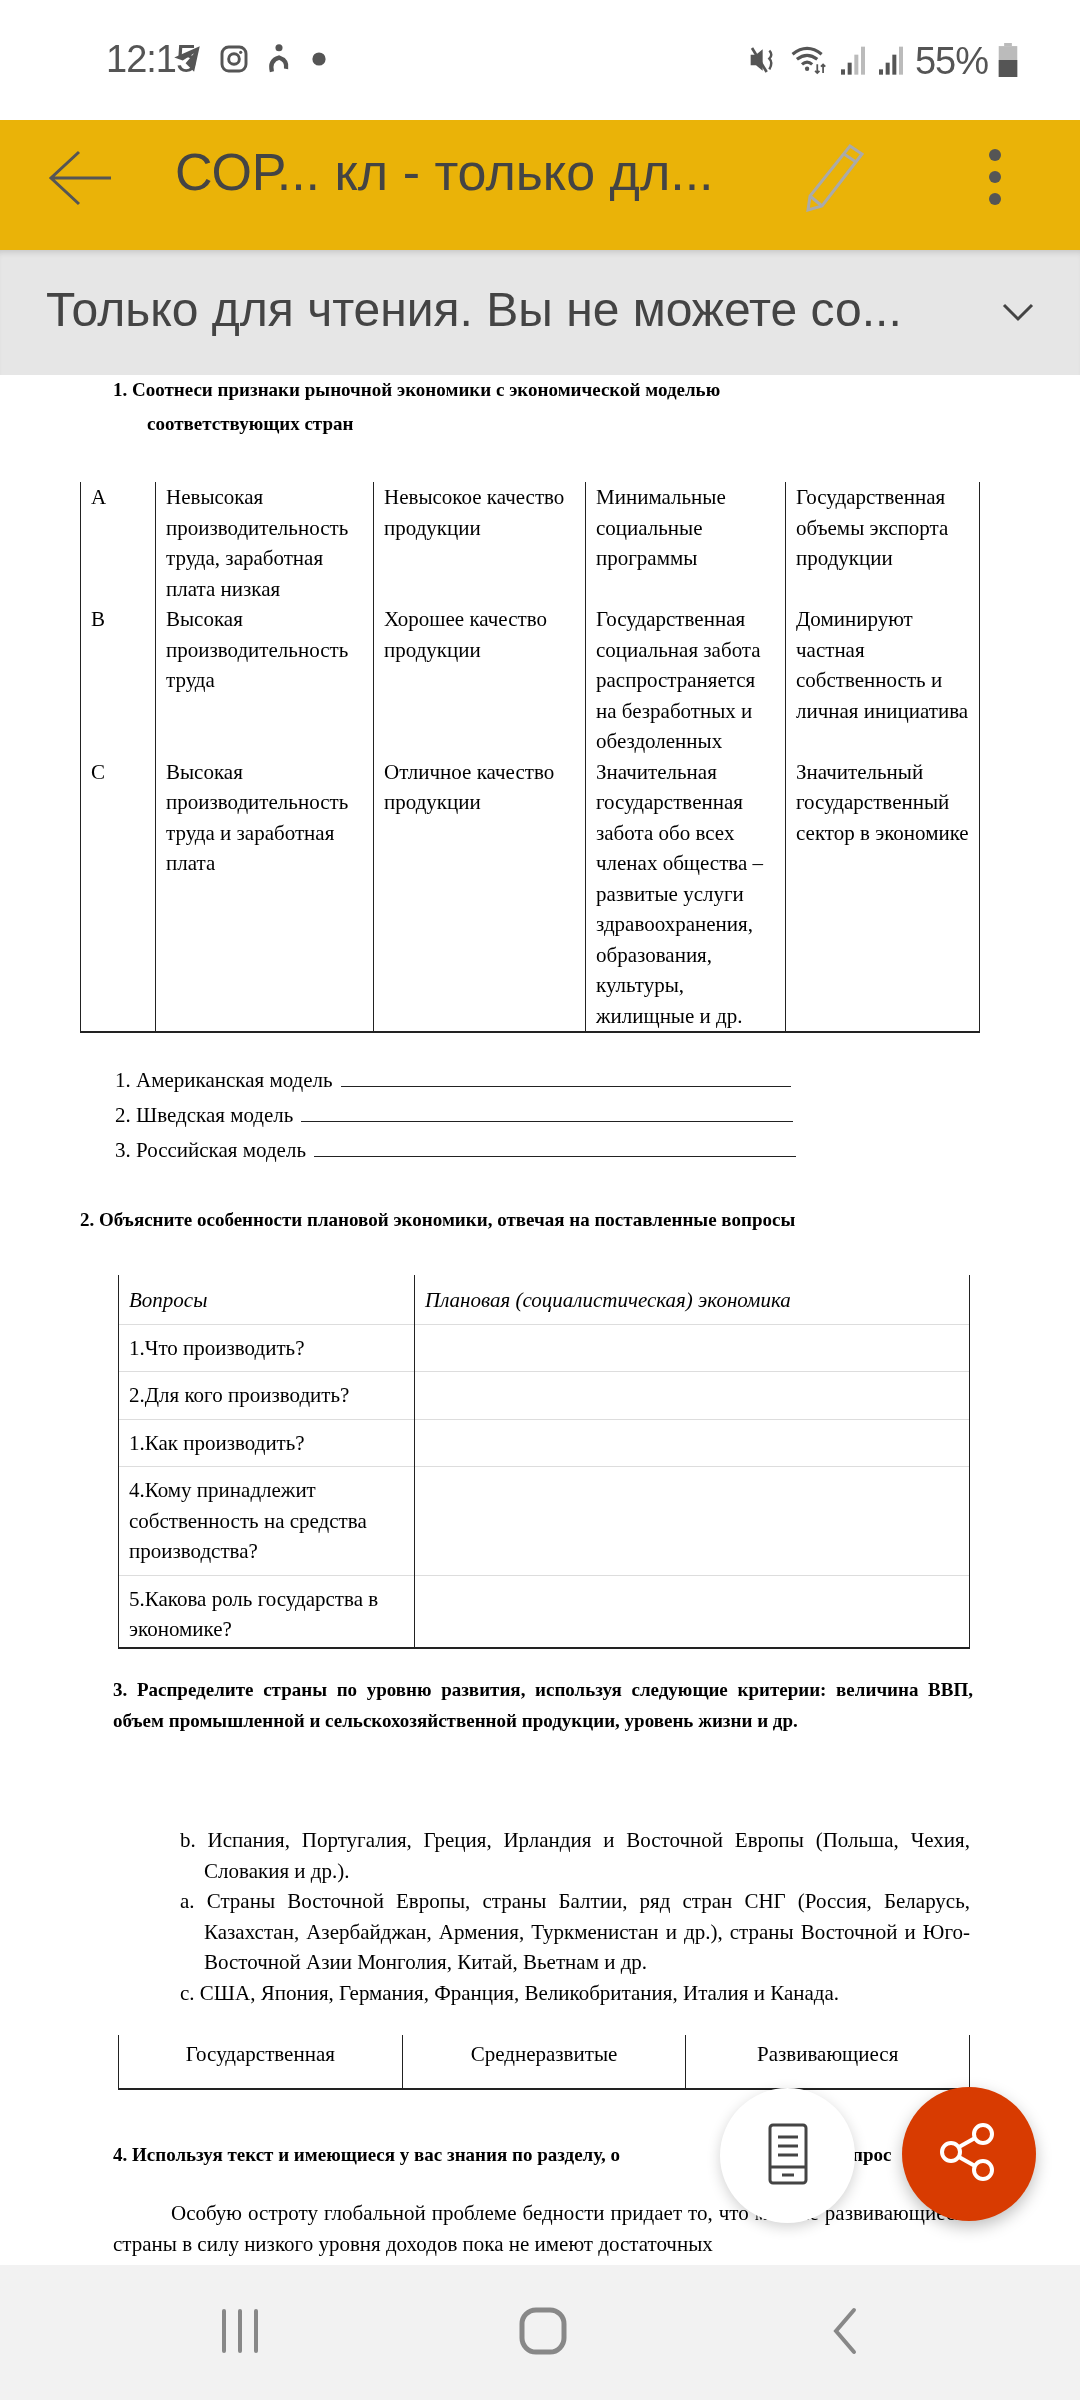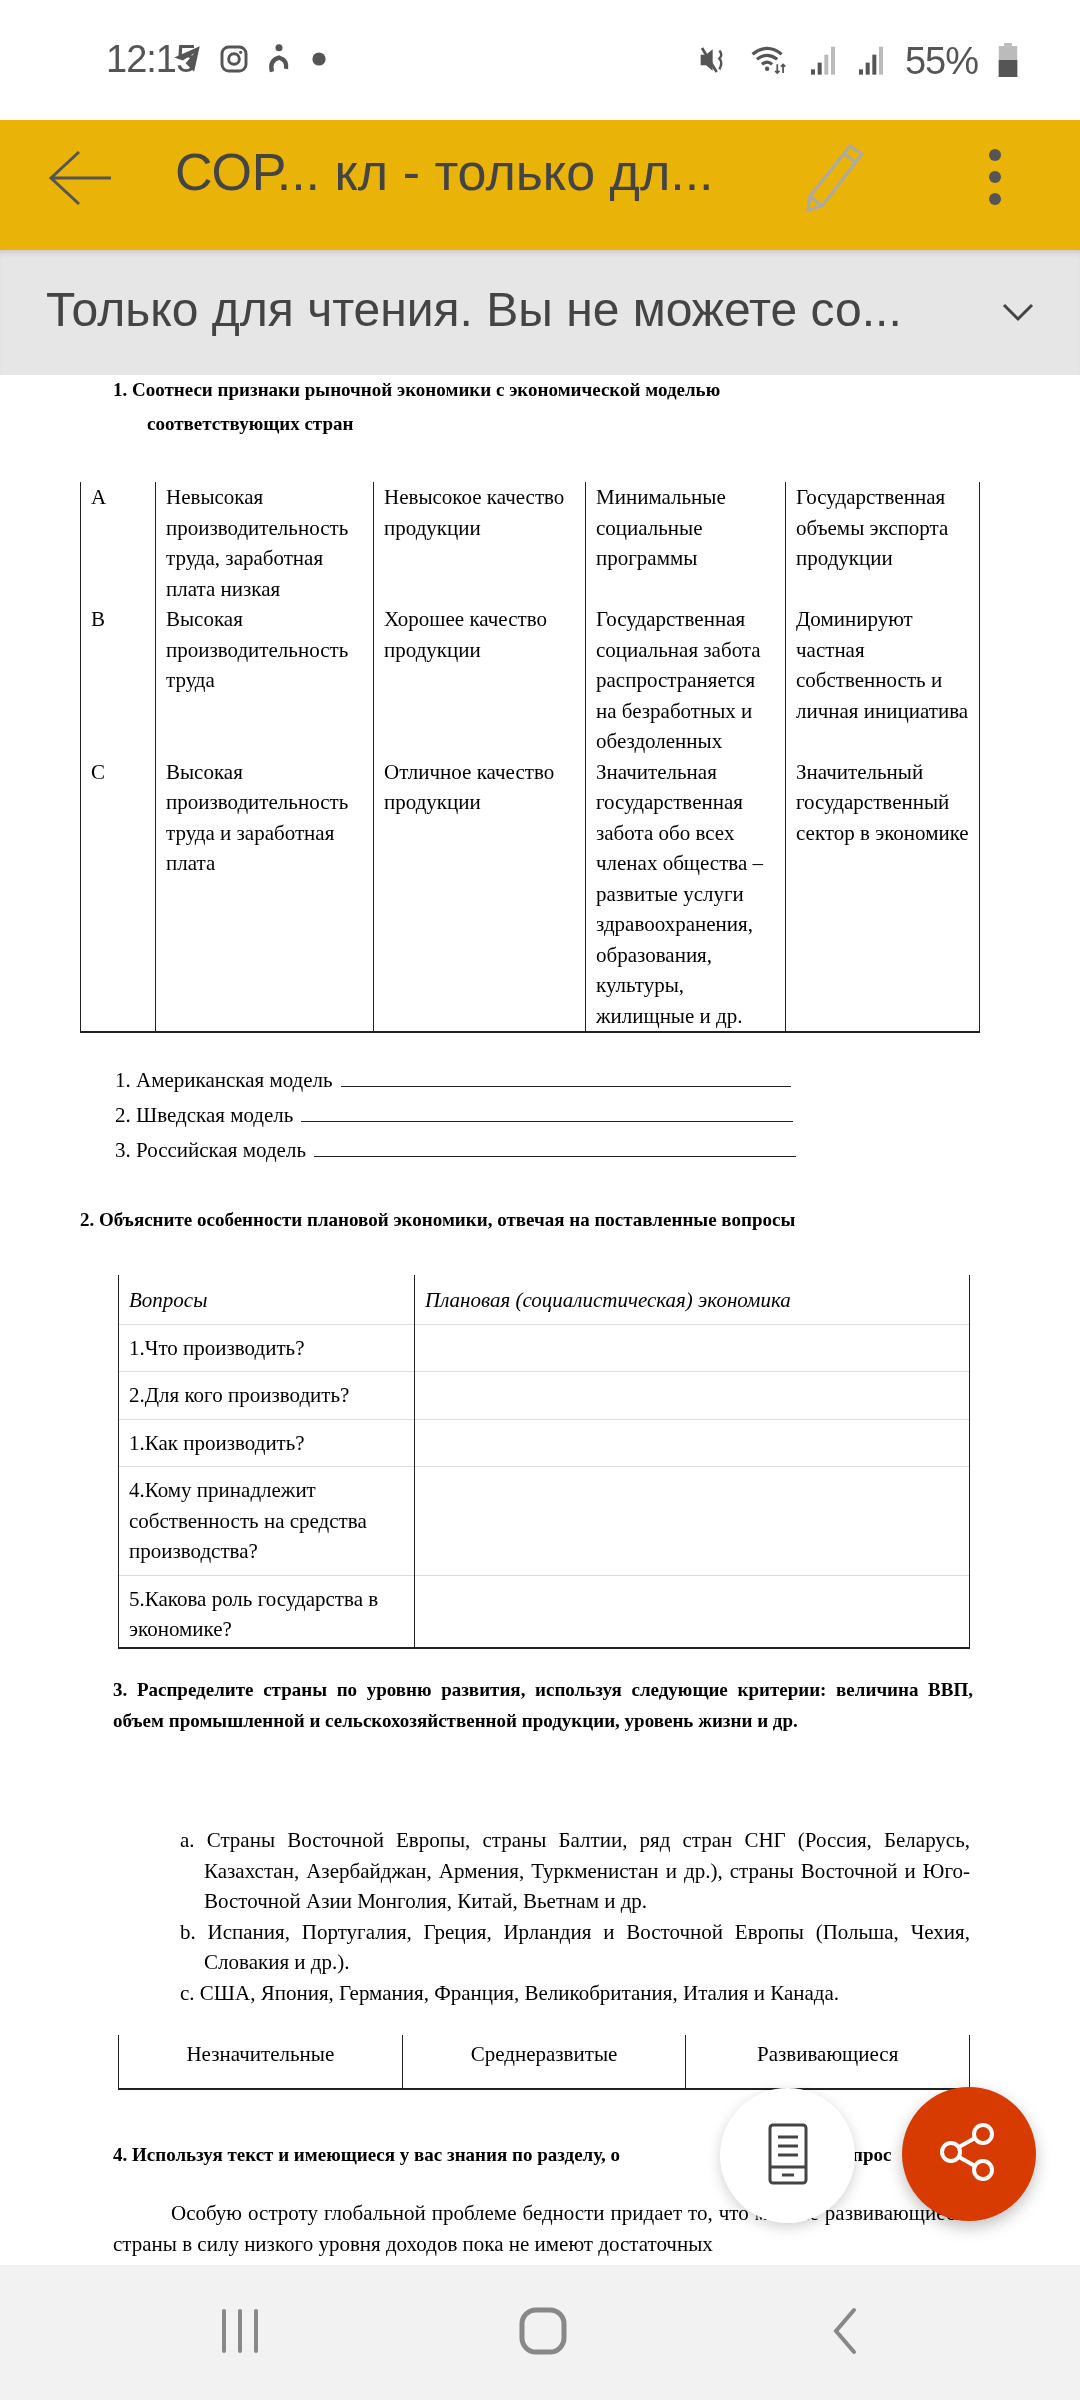--- a/index.html
+++ b/index.html
@@ -3,21 +3,21 @@
   <meta charset="utf-8">
   <style>
     * { box-sizing: border-box; margin: 0; padding: 0; }
     html, body { width: 1080px; height: 2400px; overflow: hidden; background: #ffffff; }
     body { position: relative; font-family: "Liberation Sans", sans-serif; color: #000; }
 
     
     .status-bar { position: absolute; top: 0; left: 0; width: 1080px; height: 120px; background: #fff; }
     .status-time { position: absolute; left: 66px; top: 38px; font-size: 38px; color: #555; font-family: "Liberation Sans", sans-serif; letter-spacing: -1px; margin-left: 40px; }
     .status-icons-left { position: absolute; left: 170px; top: 42px; display: flex; gap: 14px; align-items: center; }
-    .status-icons-right { position: absolute; right: 62px; top: 40px; display: flex; gap: 20px; align-items: center; }
+    .status-icons-right { position: absolute; right: 62px; top: 40px; display: flex; gap: 10px; align-items: center; }
     .status-battery-text { font-size: 38px; color: #555; letter-spacing: -1px; }
     .si { display: inline-block; }
 
     
     .app-bar { position: absolute; top: 120px; left: 0; width: 1080px; height: 130px; background: #eab308; }
     .back-btn { position: absolute; left: 40px; top: 20px; width: 80px; height: 80px; display: flex; align-items: center; justify-content: center; }
     .doc-title { position: absolute; left: 175px; top: 22px; font-size: 52px; color: #444; white-space: nowrap; }
     .edit-btn { position: absolute; left: 790px; top: 14px; width: 90px; height: 90px; display: flex; align-items: center; justify-content: center; }
     .more-btn { position: absolute; left: 960px; top: 14px; width: 70px; height: 90px; display: flex; align-items: center; justify-content: center; }
 
@@ -245,29 +245,29 @@
     <tr>
       <td class="q">5.Какова роль государства в экономике?</td>
       <td></td>
     </tr>
   </tbody>
     </table>
 
   <div class="h1" style="left:113px; top:1300px; width:860px; text-align:justify;">3. Распределите страны по уровню развития, используя следующие критерии: величина ВВП, объем промышленной и сельскохозяйственной продукции, уровень жизни и др.</div>
 
   <div class="list3">
+    <div class="li">b. Испания, Португалия, Греция, Ирландия и Восточной Европы (Польша, Чехия, Словакия и др.).</div>
     <div class="li">a. Страны Восточной Европы, страны Балтии, ряд стран СНГ (Россия, Беларусь, Казахстан, Азербайджан, Армения, Туркменистан и др.), страны Восточной и Юго-Восточной Азии Монголия, Китай, Вьетнам и др.</div>
-    <div class="li">b. Испания, Португалия, Греция, Ирландия и Восточной Европы (Польша, Чехия, Словакия и др.).</div>
     <div class="li">c. США, Япония, Германия, Франция, Великобритания, Италия и Канада.</div>
   </div>
 
   <table class="t3">
     <tbody>
         <tr>
-      <td>Незначительные</td>
+      <td>Государственная</td>
       <td>Среднеразвитые</td>
       <td>Развивающиеся</td>
     </tr>
   </tbody>
     </table>
 
   <div class="h1" style="left:113px; top:1765px;">4. Используя текст и имеющиеся у вас знания по разделу, о</div>
   <div class="h1" style="left:852px; top:1765px;">прос</div>
   <div class="para">Особую остроту глобальной проблеме бедности придает то, что многие развивающиеся страны в силу низкого уровня доходов пока не имеют достаточных</div>
 </div>

